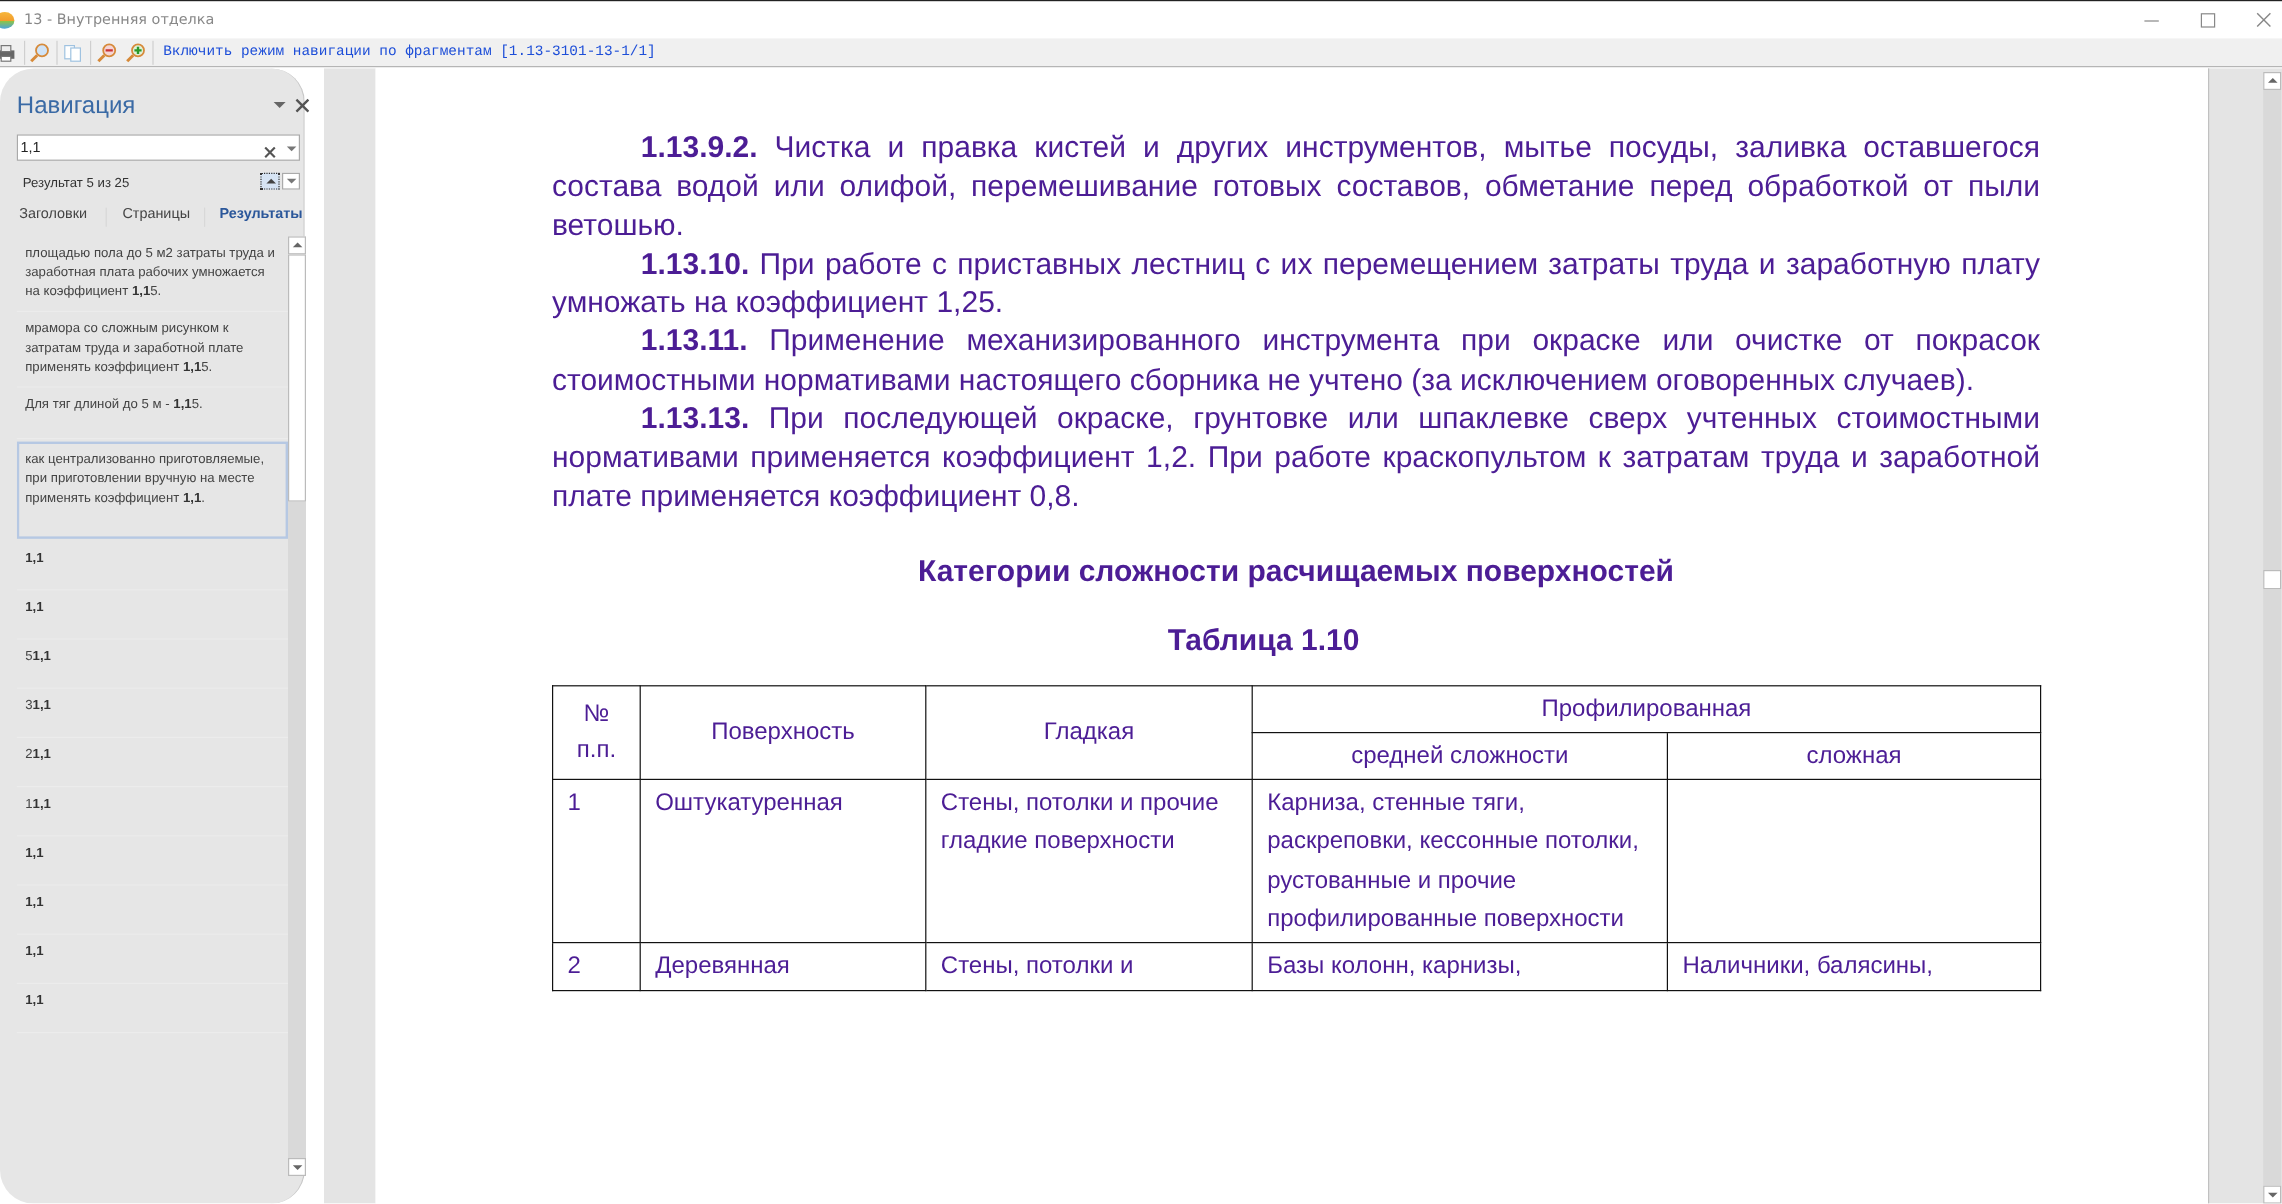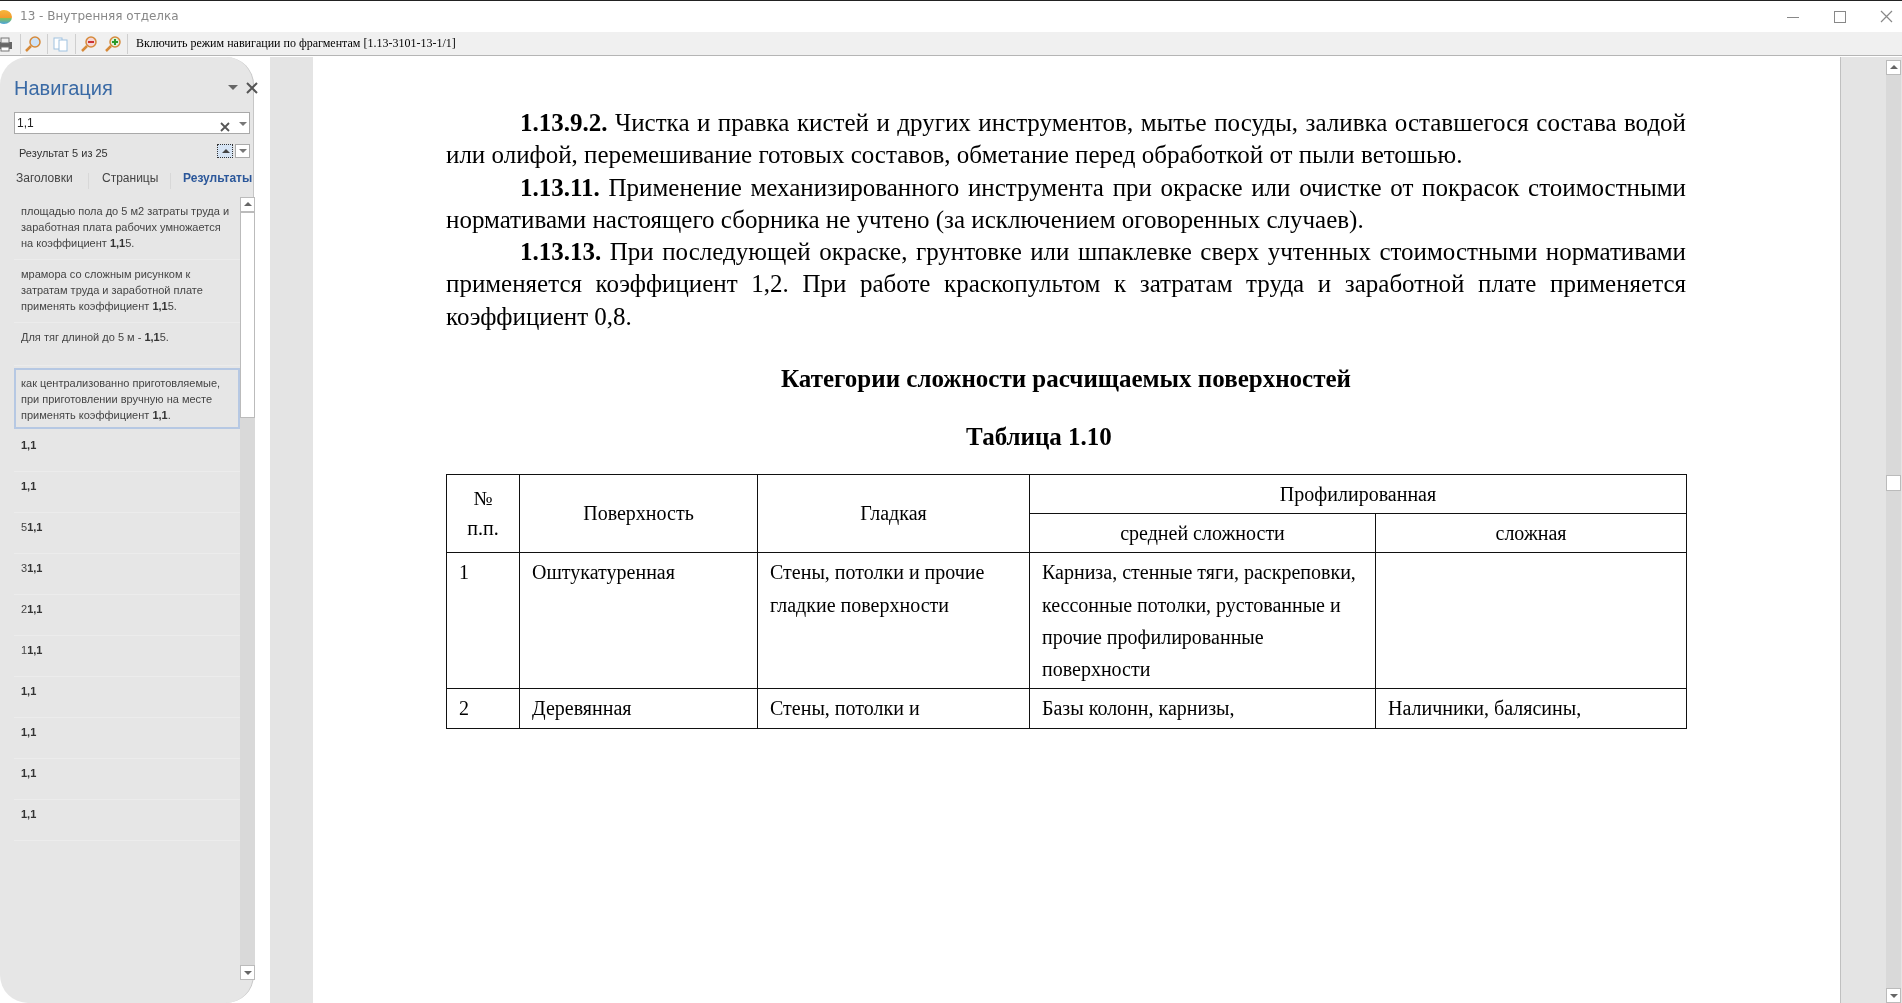--- a/index.html
+++ b/index.html
@@ -14,21 +14,21 @@
   .win-min { left: 1771px; }
   .win-max { left: 1818px; }
   .win-close { left: 1864px; }
   .win-min::after { content: ""; position: absolute; left: 16px; top: 16px; width: 12px; height: 1px; background: #888; }
   .win-max::after { content: ""; position: absolute; left: 16px; top: 10px; width: 10px; height: 10px; border: 1px solid #888; }
   .win-close svg { position: absolute; left: 16px; top: 9px; }
 
   .toolbar { position: absolute; left: 0; top: 32px; width: 1902px; height: 24px; background: #f0f0f0; border-bottom: 1px solid #b5b5b5; }
   .tb-icon { position: absolute; top: 3px; width: 18px; height: 18px; }
   .tb-sep { position: absolute; top: 2px; width: 1px; height: 20px; background: #cfcfcf; }
-  .tb-label { position: absolute; left: 136px; top: 4px; font-size: 12px; color: #000000; font-family: Liberation Serif, serif; }
+  .tb-label { position: absolute; left: 136px; top: 4px; font-size: 12px; color: #1d4ed8; font-family: Liberation Mono, monospace; }
 
   .nav { position: absolute; left: 0; top: 57px; width: 254px; height: 946px; background: #e6e6e6; border-right: 1px solid #c6c6c6; border-radius: 28px; }
   .nav-title { position: absolute; left: 14px; top: 20px; font-size: 20px; color: #3a6aa5; font-family: "Liberation Sans", sans-serif; }
   .nav-menu-btn { position: absolute; left: 228px; top: 28px; width: 10px; height: 8px; }
   .nav-menu-btn::after { content: ""; position: absolute; left: 0; top: 0; border-left: 5px solid transparent; border-right: 5px solid transparent; border-top: 5px solid #666; }
   .nav-close-btn { position: absolute; left: 246px; top: 22px; width: 12px; height: 12px; }
 
   .search-box { position: absolute; left: 14px; top: 55px; width: 236px; height: 22px; background: #fff; border: 1px solid #a9a9a9; }
   .search-input { position: absolute; left: 2px; top: 2px; width: 190px; height: 16px; border: none; outline: none; font-size: 12px; font-family: "Liberation Sans", sans-serif; color: #222; background: transparent; }
   .search-clear { position: absolute; left: 205px; top: 4px; width: 12px; height: 12px; }
@@ -41,41 +41,41 @@
   .result-next::after { content: ""; position: absolute; left: 3px; top: 4px; border-left: 4px solid transparent; border-right: 4px solid transparent; border-top: 4px solid #777; }
 
   .nav-tabs { position: absolute; left: 0; top: 114px; width: 270px; height: 22px; }
   .nav-tab { position: absolute; top: 0; font-size: 12px; color: #444; font-family: "Liberation Sans", sans-serif; padding: 0 2px; }
   .nav-tab.active { color: #2b579a; font-weight: bold; }
   .nav-tab-sep { position: absolute; top: 2px; width: 1px; height: 16px; background: #d8d8d8; }
 
   .results-list { position: absolute; left: 14px; top: 140px; width: 226px; height: 806px; overflow: hidden; }
   .result-item { position: relative; padding: 6px 7px 8px 7px; font-size: 11px; line-height: 16px; color: #444; font-family: "Liberation Sans", sans-serif; border-bottom: 1px solid #ececec; }
   .result-item b { color: #333; }
-  .result-item.selected { border: 2px solid #b6c8e3; margin: 2px 0; padding: 5px 5px 4px 5px; }
+  .result-item.selected { border: 2px solid #b6c8e3; margin: 2px 0; padding: 5px 5px 24px 5px; }
   .result-item.short { height: 41px; }
 
   .nav-scroll { position: absolute; left: 240px; top: 140px; width: 15px; height: 783px; background: #d9d9d9; }
   .nav-scroll-up { position: absolute; left: 0; top: 0; width: 15px; height: 15px; background: #fff; border: 1px solid #bbb; }
   .nav-scroll-up::after { content: ""; position: absolute; left: 3px; top: 4px; border-left: 4px solid transparent; border-right: 4px solid transparent; border-bottom: 4px solid #666; }
   .nav-scroll-thumb { position: absolute; left: 0; top: 15px; width: 15px; height: 206px; background: #fff; border: 1px solid #bbb; }
   .nav-scroll-down { position: absolute; left: 0; top: 768px; width: 15px; height: 15px; background: #fff; border: 1px solid #bbb; }
   .nav-scroll-down::after { content: ""; position: absolute; left: 3px; top: 5px; border-left: 4px solid transparent; border-right: 4px solid transparent; border-top: 4px solid #666; }
 
   .gutter { position: absolute; left: 270px; top: 57px; width: 43px; height: 946px; background: #e4e4e4; }
   .page { position: absolute; left: 313px; top: 57px; width: 1527px; height: 946px; background: #fff; overflow: hidden; }
   .right-area { position: absolute; left: 1840px; top: 57px; width: 62px; height: 946px; background: #e4e4e4; border-left: 1px solid #c0c0c0; }
   .doc-scroll { position: absolute; left: 1886px; top: 60px; width: 15px; height: 943px; background: #d9d9d9; }
   .doc-scroll-up { position: absolute; left: 0; top: 0; width: 15px; height: 15px; background: #fff; border: 1px solid #bbb; }
   .doc-scroll-up::after { content: ""; position: absolute; left: 3px; top: 4px; border-left: 4px solid transparent; border-right: 4px solid transparent; border-bottom: 4px solid #666; }
   .doc-scroll-thumb { position: absolute; left: 0; top: 415px; width: 15px; height: 16px; background: #fff; border: 1px solid #bbb; }
   .doc-scroll-down { position: absolute; left: 0; top: 928px; width: 15px; height: 15px; background: #fff; border: 1px solid #bbb; }
   .doc-scroll-down::after { content: ""; position: absolute; left: 3px; top: 5px; border-left: 4px solid transparent; border-right: 4px solid transparent; border-top: 4px solid #666; }
 
-  .doc { position: absolute; left: 133px; top: 50px; width: 1240px; font-family: Liberation Serif, serif; font-size: 25px; line-height: 32.3px; color: #000000; }
+  .doc { position: absolute; left: 147px; top: 50px; width: 1240px; font-family: Liberation Sans, sans-serif; font-size: 25px; line-height: 32.3px; color: #4c1d95; }
   .para { text-align: justify; text-indent: 74px; }
   .para b { font-weight: bold; }
   .hl { background: #c9b95a; }
   .doc-heading { text-align: center; font-weight: bold; margin-top: 30px; font-size: 25px; }
   .table-caption { text-align: center; font-weight: bold; margin-top: 26px; padding-right: 54px; font-size: 25px; }
   table.cat { border-collapse: collapse; margin-top: 20px; width: 1240px; font-size: 20px; line-height: 32.3px; table-layout: fixed; }
   table.cat td, table.cat th { border: 1.5px solid #111; vertical-align: top; font-weight: normal; padding: 3px 12px; }
   table.cat th { text-align: center; vertical-align: middle; }
 </style>
 </head>
@@ -187,20 +187,21 @@
     <span class="nav-scroll-thumb"></span>
     <span class="nav-scroll-down"></span>
   </div>
 </div>
 
 <div class="gutter"></div>
 
 <div class="page">
   <div class="doc">
     <p class="para"><b>1.13.9.2.</b><span> Чистка и правка кистей и других инструментов, мытье посуды, заливка оставшегося состава водой или олифой, перемешивание готовых составов, обметание перед обработкой от пыли ветошью.</span></p>
+    <p class="para"><b>1.13.10.</b><span> При работе с приставных лестниц с их перемещением затраты труда и заработную пла­ту умножать на коэффициент 1,25.</span></p>
     <p class="para"><b>1.13.11.</b><span> Применение механизированного инструмента при окраске или очистке от покрасок стоимостными нормативами настоящего сборника не учтено (за исключением оговоренных случаев).</span></p>
     <p class="para"><b>1.13.13.</b><span> При последующей окраске, грунтовке или шпаклевке сверх учтенных стоимостными нормативами применяется коэффициент 1,2. При работе краскопультом к затратам труда и зарабо­т­ной плате применяется коэффициент 0,8.</span></p>
 
     <div class="doc-heading">Категории сложности расчищаемых поверхностей</div>
     <div class="table-caption">Таблица 1.10</div>
 
     <table class="cat">
       <colgroup>
         <col style="width:73px">
           <col style="width:238px">

